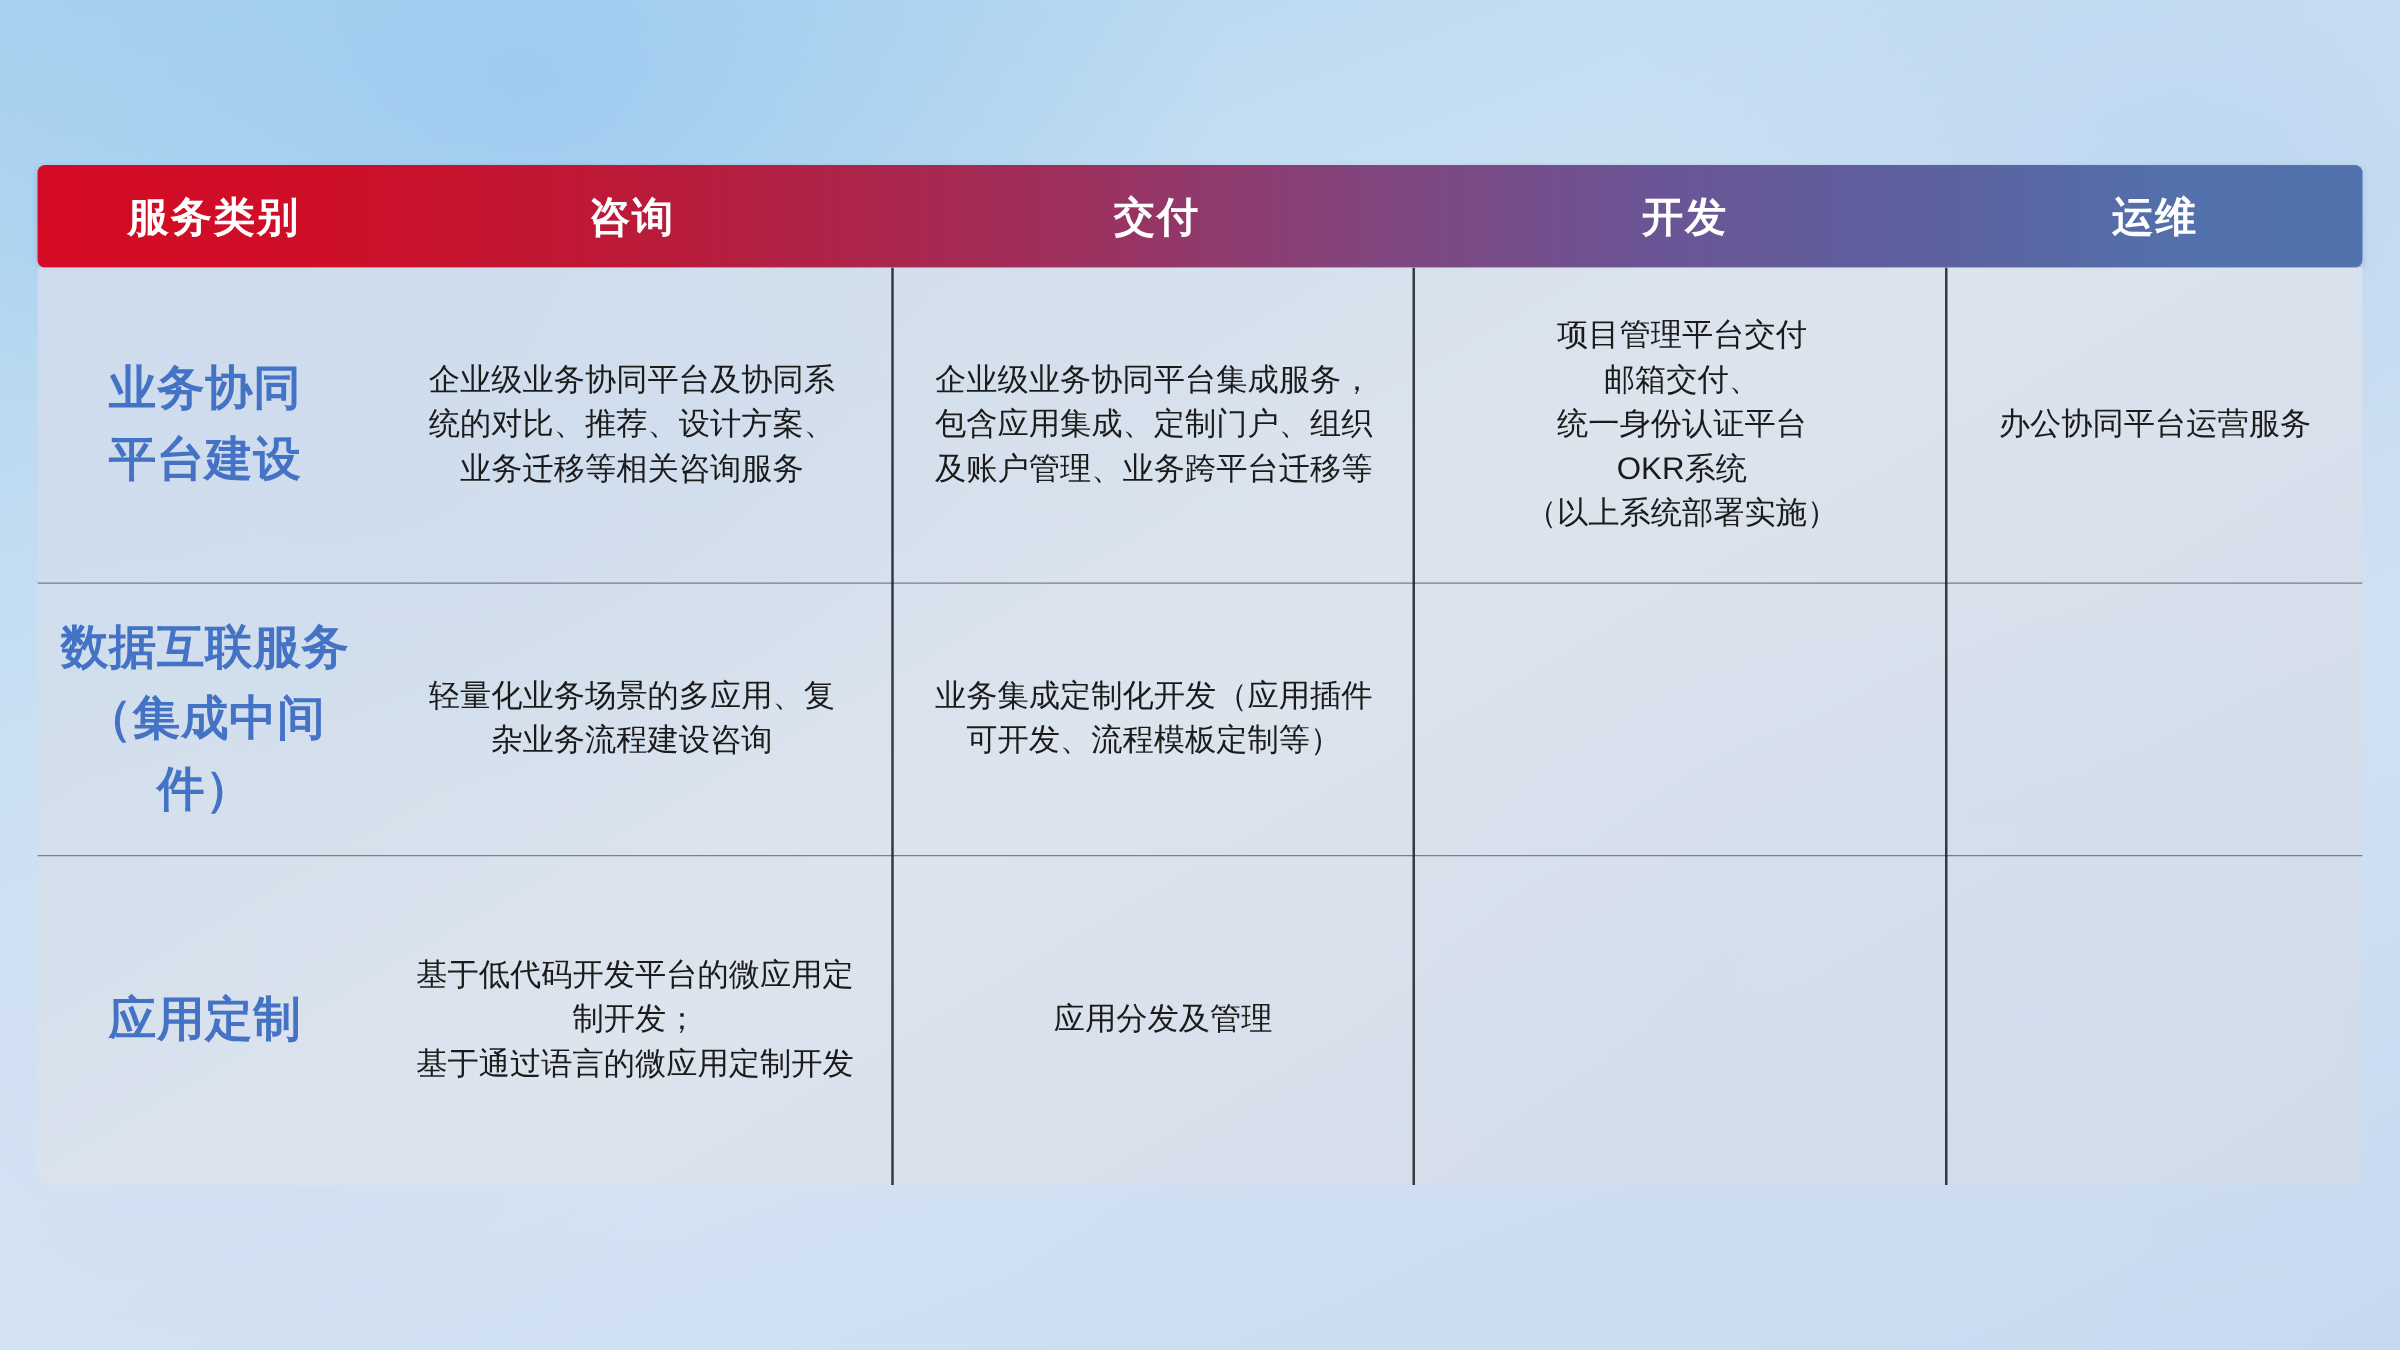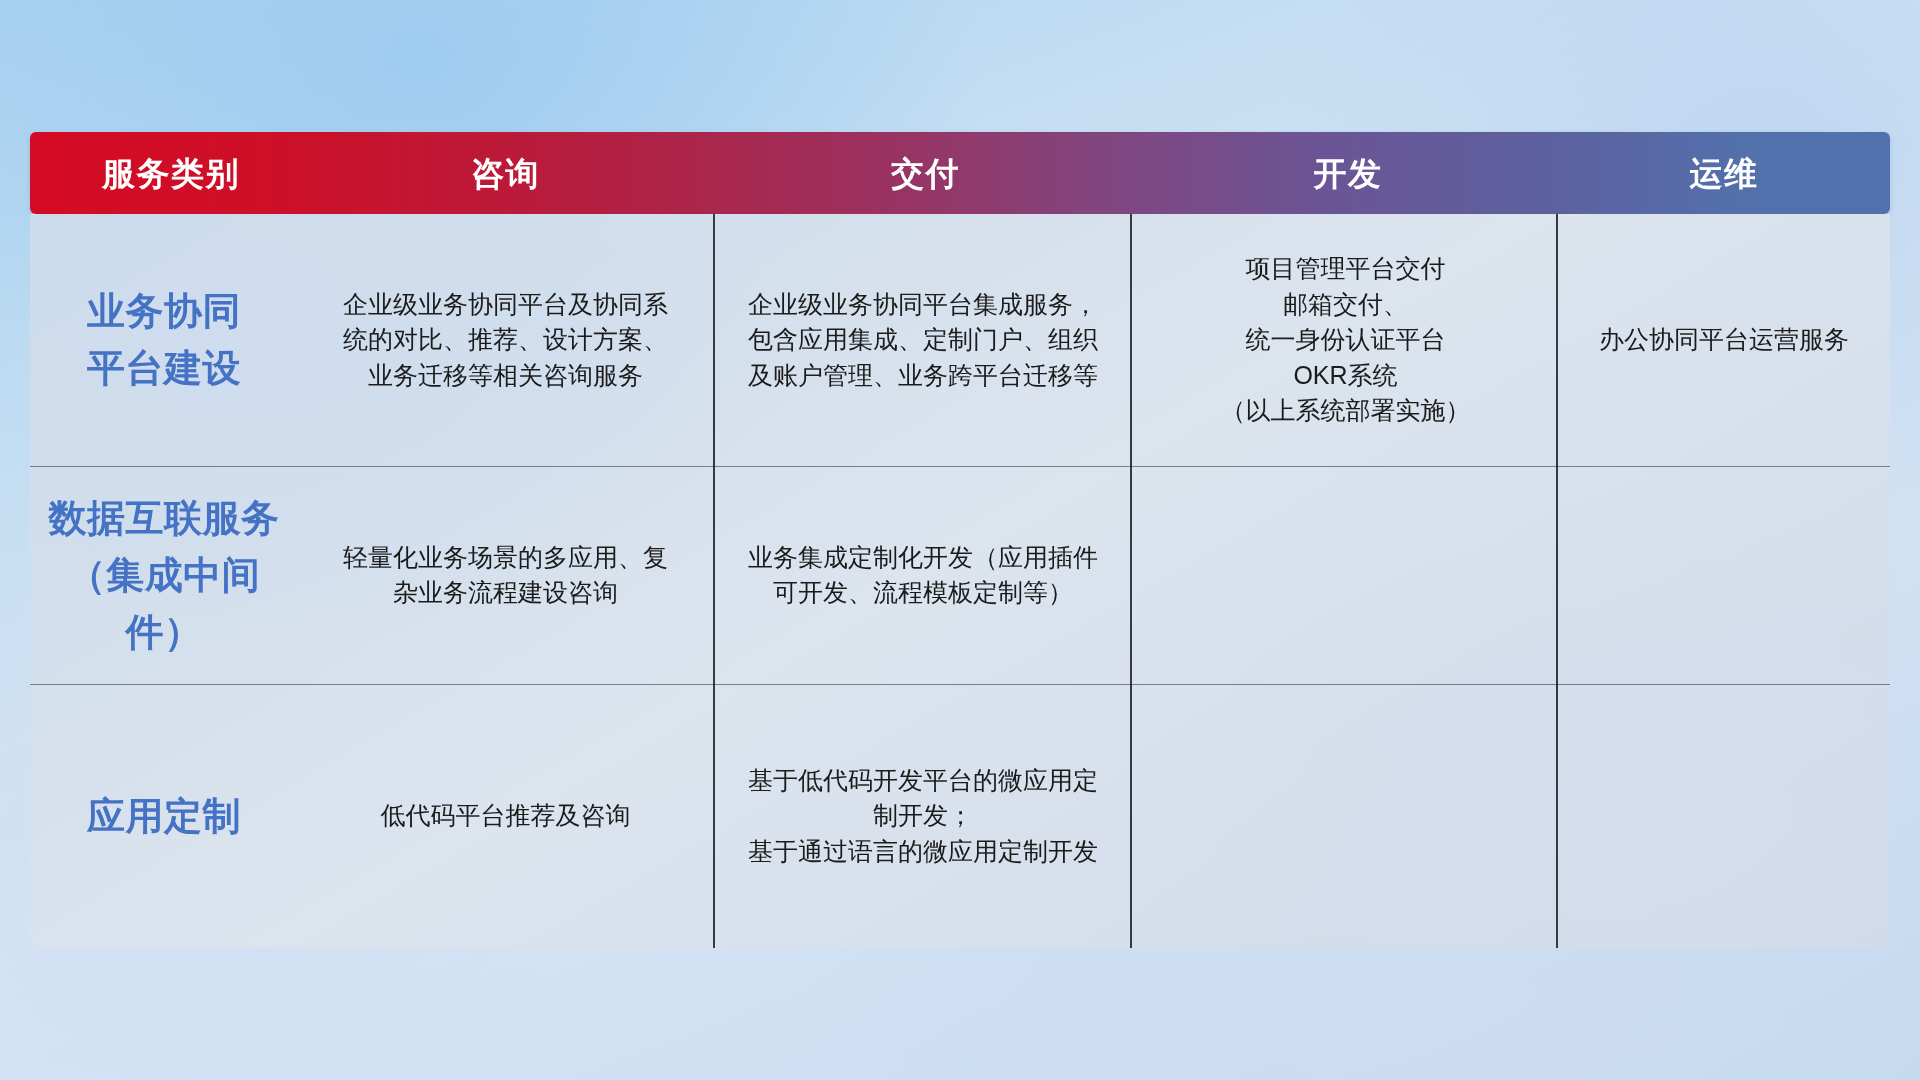--- a/index.html
+++ b/index.html
@@ -148,24 +148,24 @@
       <div class="cell c1">轻量化业务场景的多应用、复
 杂业务流程建设咨询</div>
       <div class="cell c2">业务集成定制化开发（应用插件
 可开发、流程模板定制等）</div>
       <div class="cell c3"></div>
       <div class="cell c4"></div>
     </div>
 
     <div class="row r2">
       <div class="cell cat">应用定制</div>
-      <div class="cell c1">低代码平台推荐及咨询</div>
       <div class="cell c2">基于低代码开发平台的微应用定
 制开发；
 基于通过语言的微应用定制开发</div>
+      <div class="cell c3">应用分发及管理</div>
       <div class="cell c4"></div>
     </div>
 
     <div class="hsep" id="hsep0"></div>
     <div class="hsep" id="hsep1"></div>
     <div class="vsep" id="vsep0"></div>
     <div class="vsep" id="vsep1"></div>
     <div class="vsep" id="vsep2"></div>
   </div>
 

